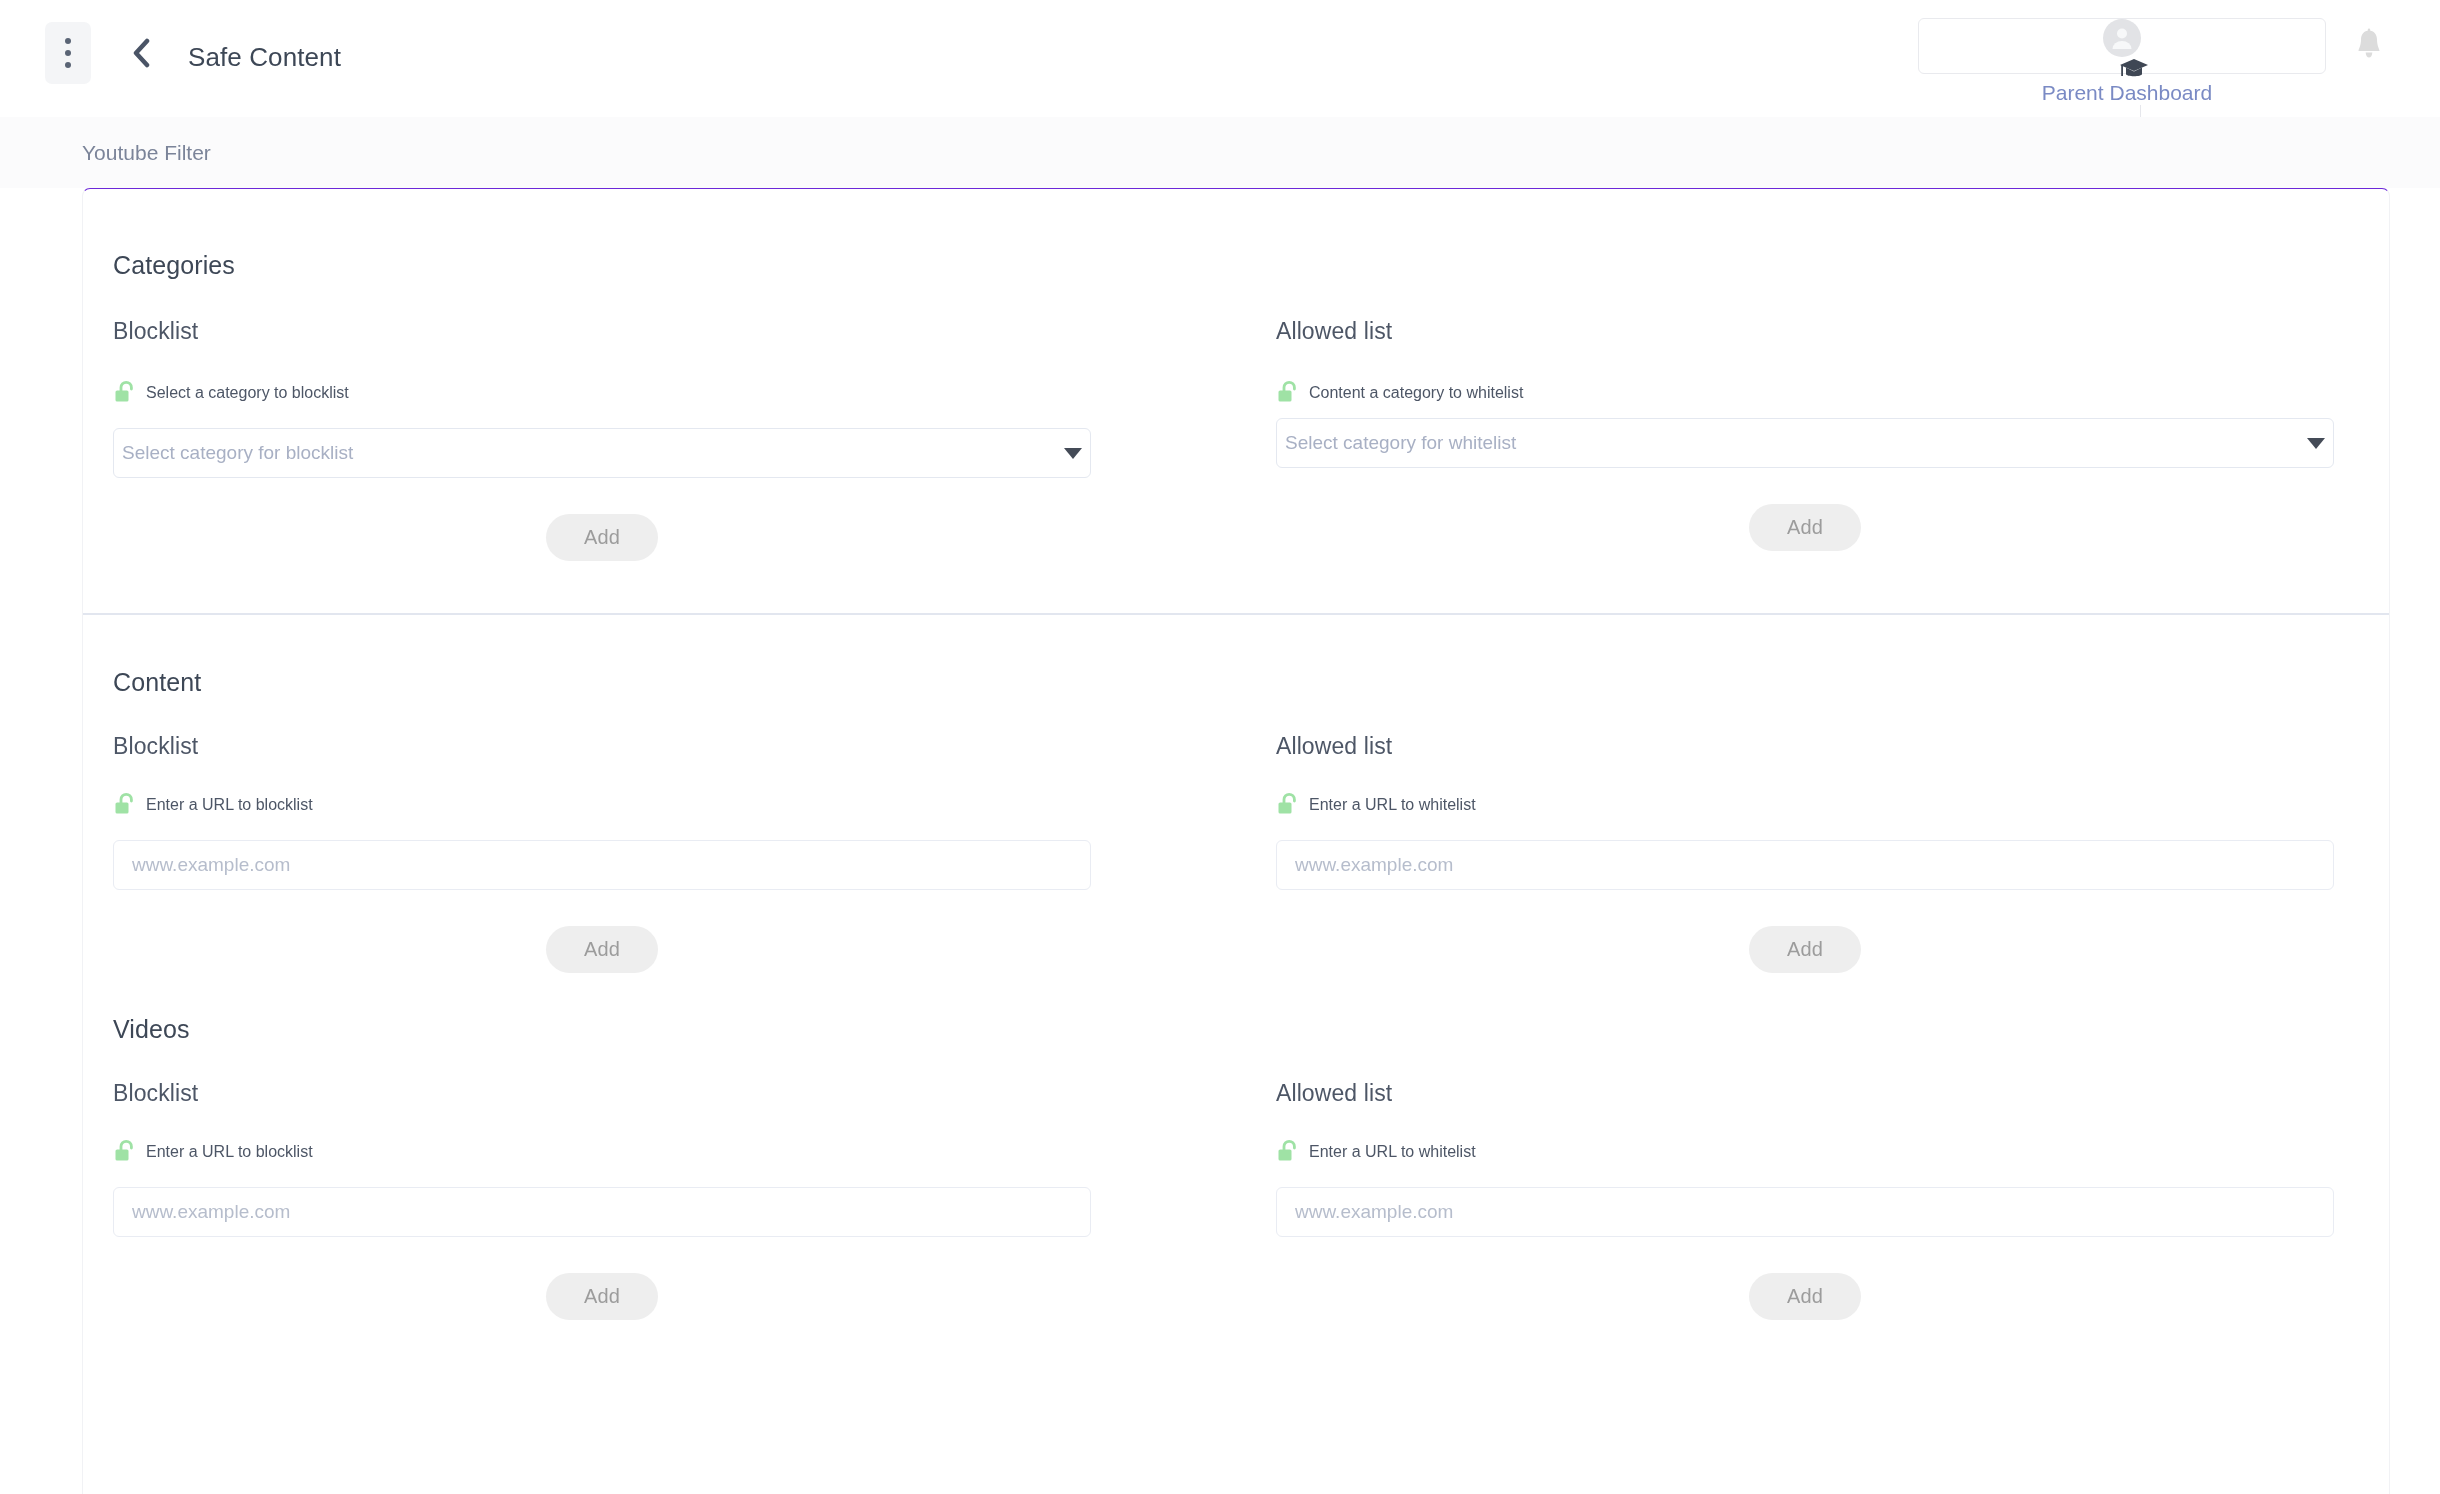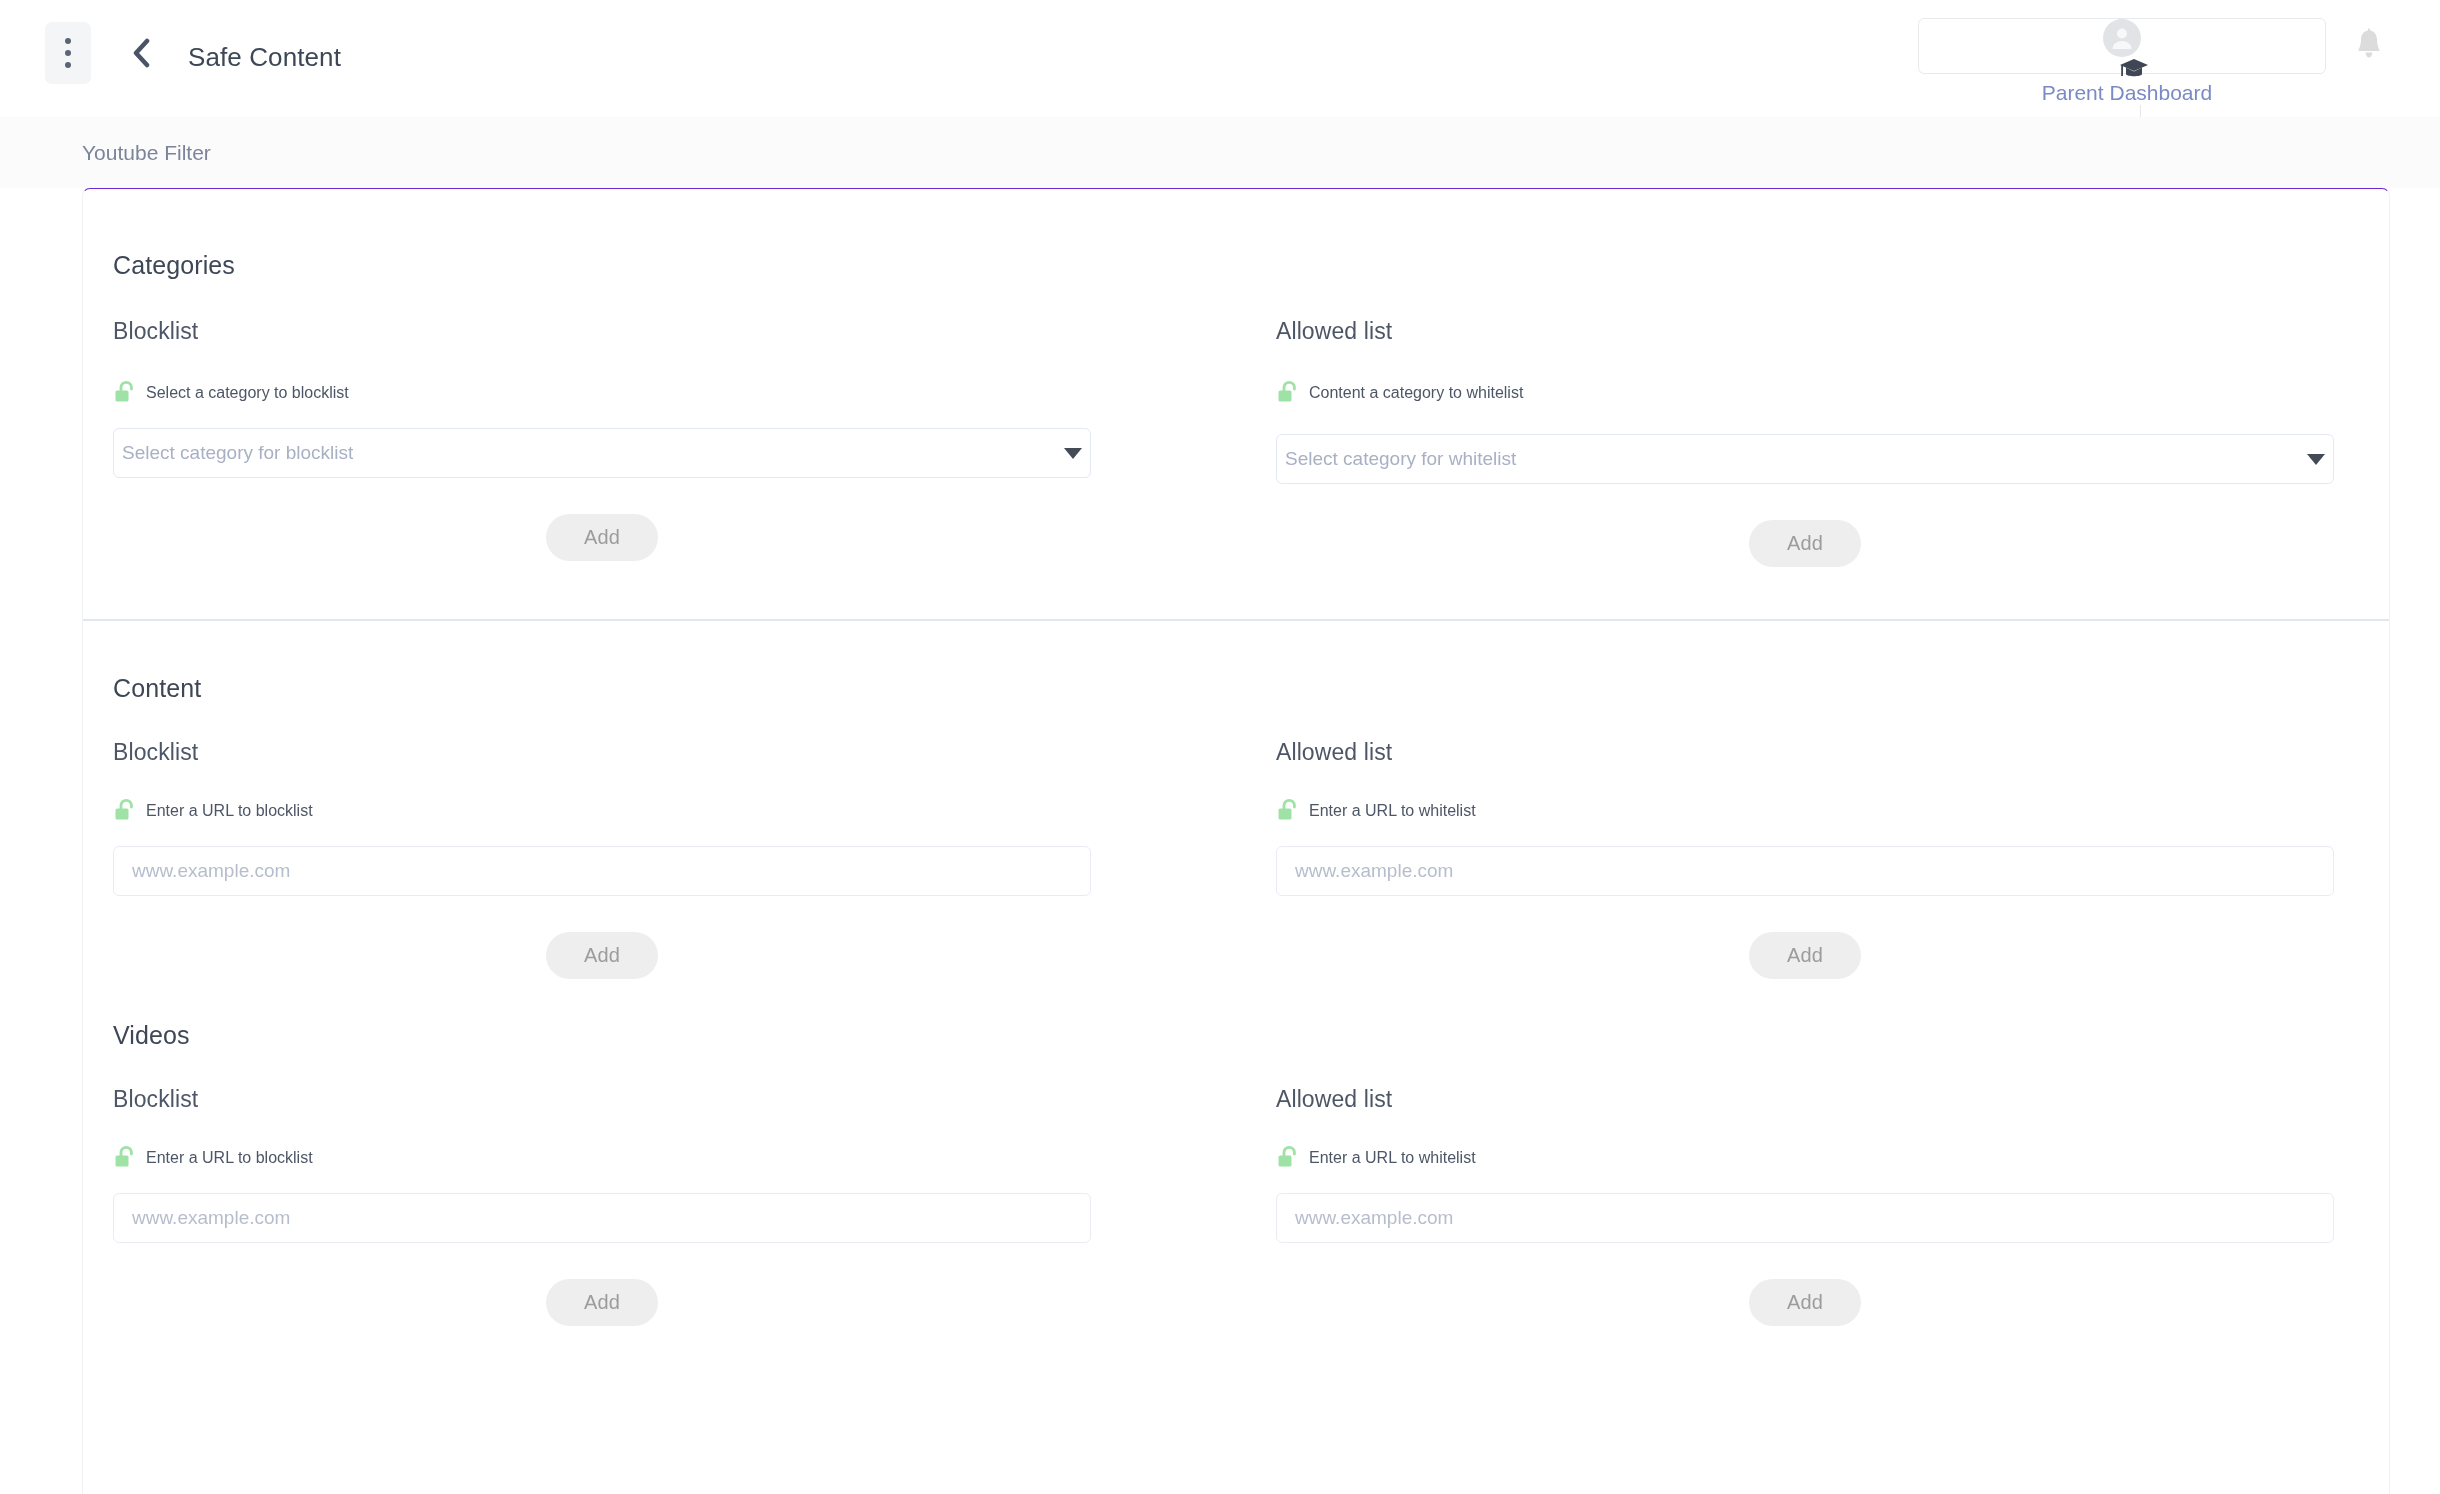--- a/index.html
+++ b/index.html
@@ -418,21 +418,21 @@
           <div class="field-label-row" style="margin-top:35px;">
             <span class="lock-icon">
               <svg width="22" height="26" viewBox="0 0 22 26" aria-hidden="true">
                 <path d="M7 11 L7 7.5 C7 4.6 9.3 2.3 12.2 2.3 C15.1 2.3 17.4 4.6 17.4 7.5 L17.4 9" fill="none" stroke="#9fe2a5" stroke-width="2.8" stroke-linecap="round"></path>
                 <rect x="1.5" y="10.5" width="13" height="11" rx="1.6" fill="#9fe2a5"></rect>
               </svg>
             </span>
             <span class="field-label">Content a category to whitelist</span>
           </div>
 
-          <div class="select-box" style="margin-top:28px;">
+          <div class="select-box" style="margin-top:12px;">
             <span class="select-placeholder">Select category for whitelist</span>
             <span class="caret"></span>
           </div>
 
           <div class="add-row" style="margin-top:36px;">
             <button class="add-button">Add</button>
           </div>
         </div>
       </div>
     </div>

